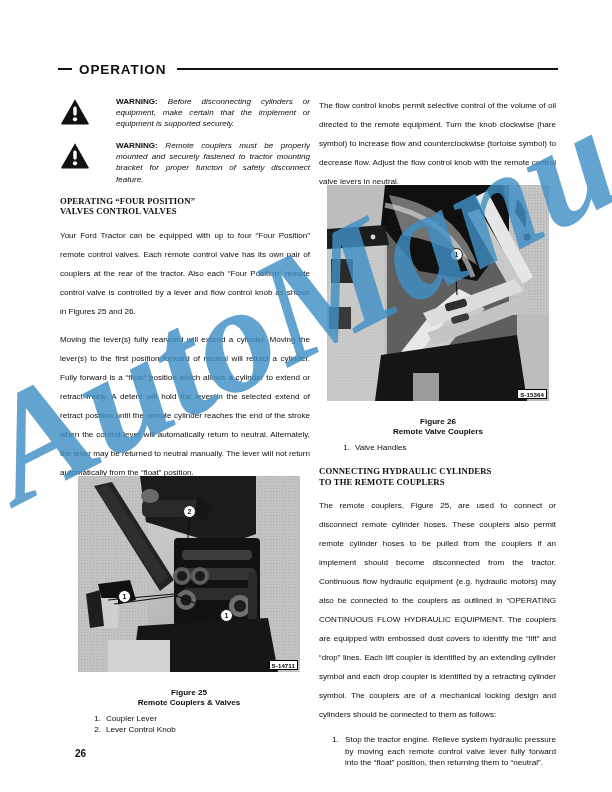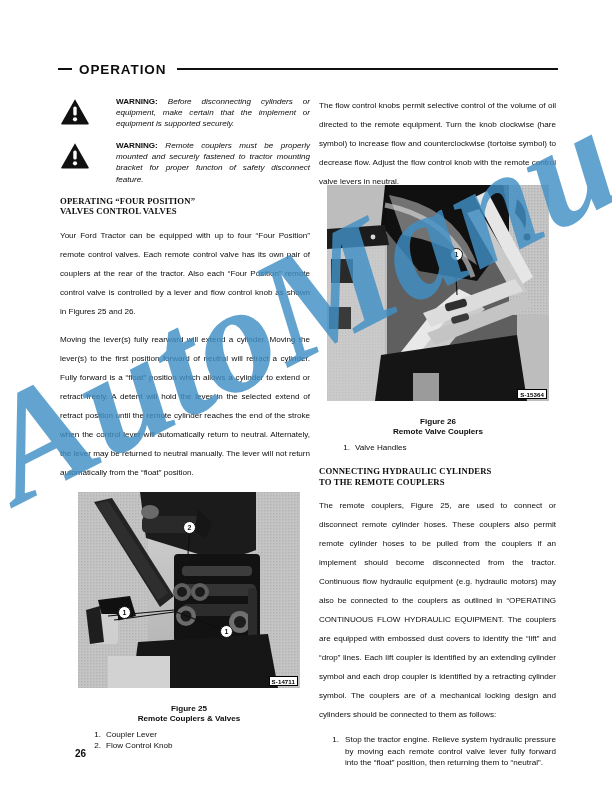--- a/index.html
+++ b/index.html
@@ -245,21 +245,21 @@
     <h2 class="sec">
       <span>OPERATING “FOUR POSITION”</span><br>
       <span>VALVES CONTROL VALVES</span>
     </h2>
 
     <p class="body">Your Ford Tractor can be equipped with up to four “Four Position” remote control valves. Each remote control valve has its own pair of couplers at the rear of the tractor. Also each “Four Position” remote control valve is controlled by a lever and flow control knob as shown in Figures 25 and 26.</p>
     <p class="body">Moving the lever(s) fully rearward will extend a cylinder. Moving the lever(s) to the first position forward of neutral will retract a cylinder. Fully forward is a “float” position which allows a cylinder to extend or retract freely. A detent will hold the lever in the selected extend of retract position until the remote cylinder reaches the end of the stroke when the control lever will automatically return to neutral. Alternately, the lever may be returned to neutral manually. The lever will not return automatically from the “float” position.</p>
 
   </div>
 
-  <div class="figure" style="left:78px; top:492px; width:222px;">
+  <div class="figure" style="left:78px; top:476px; width:222px;">
     <div class="photo" style="width:222px; height:196px;">
       <svg width="222" height="196" viewBox="0 0 222 196" aria-hidden="true">
         <defs>
           <linearGradient id="g25bg" x1="0" y1="0" x2="0.3" y2="1">
             <stop offset="0" stop-color="#d6d6d6"></stop>
             <stop offset="1" stop-color="#b0b0b0"></stop>
           </linearGradient>
           <pattern id="tex25" width="3" height="3" patternUnits="userSpaceOnUse">
             <rect width="3" height="3" fill="#c4c4c4"></rect>
             <rect width="1.4" height="1.4" fill="#b4b4b4"></rect>
@@ -319,21 +319,21 @@
       <div>Remote Couplers &amp; Valves</div>
     </div>
 
     <ul class="fig-legend">
       <li>
         <span class="num">1.</span>
         <span>Coupler Lever</span>
       </li>
       <li>
         <span class="num">2.</span>
-        <span>Flow Control Knob</span>
+        <span>Lever Control Knob</span>
       </li>
     </ul>
   </div>
 
   <div class="col col-right">
     <p class="body">The flow control knobs permit selective control of the volume of oil directed to the remote equipment. Turn the knob clockwise (hare symbol) to increase flow and counterclockwise (tortoise symbol) to decrease flow. Adjust the flow control knob with the remote control valve levers in neutral.</p>
   </div>
 
   <div class="figure" style="left:327px; top:185px; width:222px;">
     <div class="photo" style="width:222px; height:216px;">

